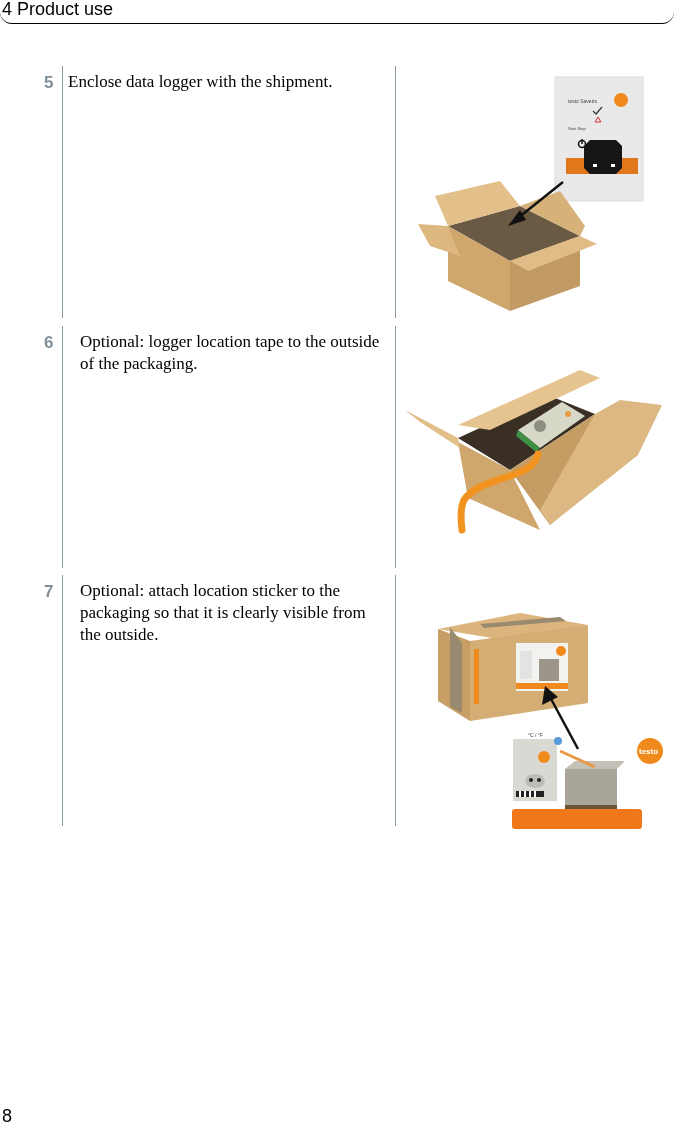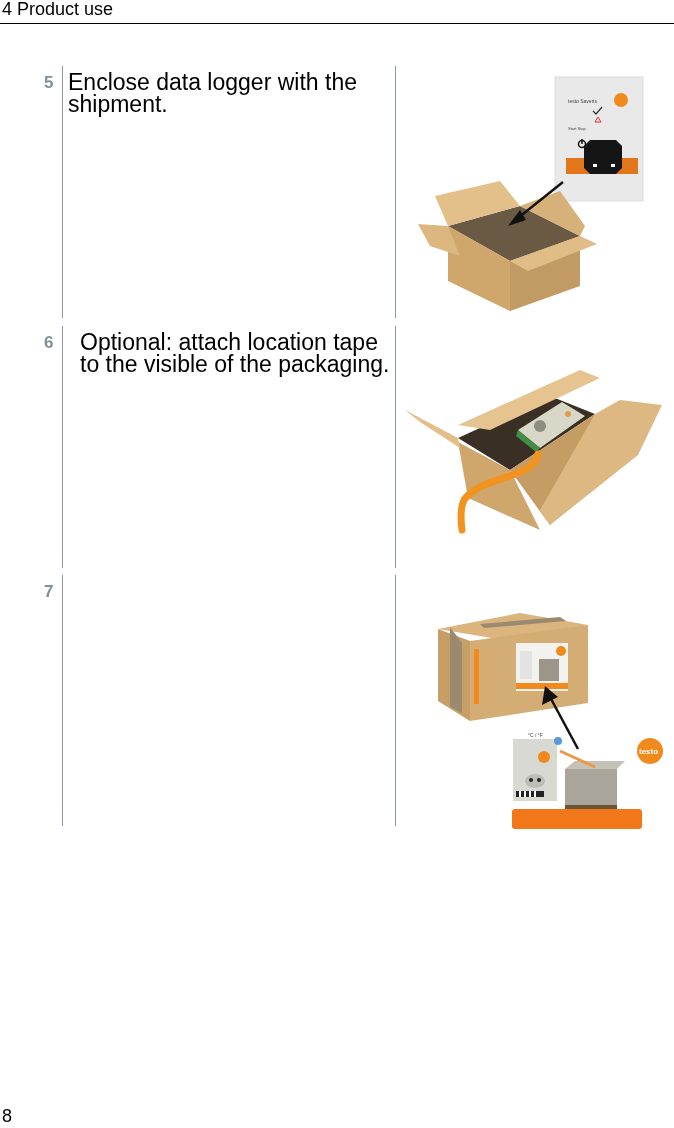--- a/index.html
+++ b/index.html
@@ -1,28 +1,28 @@
 <!DOCTYPE html>
 <html><head>
 <meta charset="utf-8">
 <style>
   html, body { margin: 0; padding: 0; background: #ffffff; }
   body { width: 674px; height: 1128px; position: relative; overflow: hidden;
          font-family: "Liberation Sans", sans-serif; color: #000; }
   .header { position: absolute; left: 0; top: 0; width: 674px; height: 23px;
-            border-bottom: 1px solid #000; }
+            border-bottom: 1px solid #000; border-radius: 12px; }
   .header-title { position: absolute; left: 2px; top: -2px; font-size: 18px; line-height: 22px; }
   .footer-page { position: absolute; left: 2px; top: 1106px; font-size: 18px; line-height: 20px; }
 
   .step { position: absolute; left: 0; width: 674px; }
   .step-num { position: absolute; left: 44px; top: 6px; font-size: 17px; font-weight: bold;
               color: #7f8f99; line-height: 22px; }
   .vline-left { position: absolute; left: 62px; top: 0; width: 1px; background: #8a9aa3; }
   .vline-right { position: absolute; left: 395px; top: 0; width: 1px; background: #8a9aa3; }
-  .step-text { position: absolute; top: 5px; width: 318px; font-size: 23px; line-height: 22px; }
+  .step-text { position: absolute; top: 5px; width: 318px; font-size: 17px; line-height: 22px; font-family: Liberation Serif, serif; }
   .step-img { position: absolute; }
   svg { display: block; }
 </style>
 </head>
 <body>
 
 <div class="header">
   <span class="header-title">4 Product use</span>
 </div>
 
@@ -63,21 +63,21 @@
         <line x1="163" y1="116" x2="118" y2="152" stroke="#111" stroke-width="2.5"></line>
         <polygon points="108,160 120,144 126,154" fill="#111"></polygon>
       </g>
     </svg>
   </div>
 </div>
 
 <div class="step" style="top:326px; height:242px;">
   <span class="step-num">6</span>
   <div class="vline-left" style="height:242px;"></div>
-  <div class="step-text" style="left:80px; width:310px;">Optional: attach location tape to the visible of the packaging.</div>
+  <div class="step-text" style="left:80px; width:310px;">Optional: logger location tape to the outside of the packaging.</div>
   <div class="vline-right" style="height:242px;"></div>
   <div class="step-img" style="left:400px; top:4px; width:274px; height:236px;">
     <svg width="274" height="236" viewBox="0 0 274 236">
       <g>
         <polygon points="58,108 150,66 195,84 110,140" fill="#3a2f24"></polygon>
         <polygon points="58,112 110,140 140,200 68,168" fill="#cfa66c"></polygon>
         <polygon points="110,140 195,84 255,90 150,195" fill="#c49c64"></polygon>
         <polygon points="5,80 58,108 60,118 20,92" fill="#e2bf89"></polygon>
         <polygon points="58,95 180,40 200,48 90,100" fill="#e6c48f"></polygon>
         <polygon points="195,84 220,70 262,75 238,125 150,195 140,180" fill="#ddb882"></polygon>
@@ -91,20 +91,21 @@
       <g>
         <path d="M138 124 C136 134 128 140 110 146 C88 153 72 158 64 170 C60 178 61 192 62 200" stroke="#f29320" stroke-width="7" fill="none" stroke-linecap="round"></path>
       </g>
     </svg>
   </div>
 </div>
 
 <div class="step" style="top:575px; height:251px;">
   <span class="step-num">7</span>
   <div class="vline-left" style="height:251px;"></div>
+  <div class="step-text" style="left:80px; width:300px;">Optional: attach location sticker to the packaging so that it is clearly visible from the outside.</div>
   <div class="vline-right" style="height:251px;"></div>
   <div class="step-img" style="left:420px; top:16px; width:254px; height:245px;">
     <svg width="254" height="245" viewBox="0 0 254 245">
       <g>
         <polygon points="18,38 100,22 168,34 90,50" fill="#dcb47e"></polygon>
         <polygon points="18,38 50,50 50,130 18,110" fill="#c79f66"></polygon>
         <polygon points="50,50 168,34 168,112 50,130" fill="#d4ad74"></polygon>
         <polygon points="30,36 42,52 42,122 30,116" fill="#9a8a70"></polygon>
         <polygon points="60,33 140,26 146,30 64,37" fill="#9a8a70"></polygon>
         <rect x="54" y="58" width="5" height="55" fill="#f08a1c"></rect>

